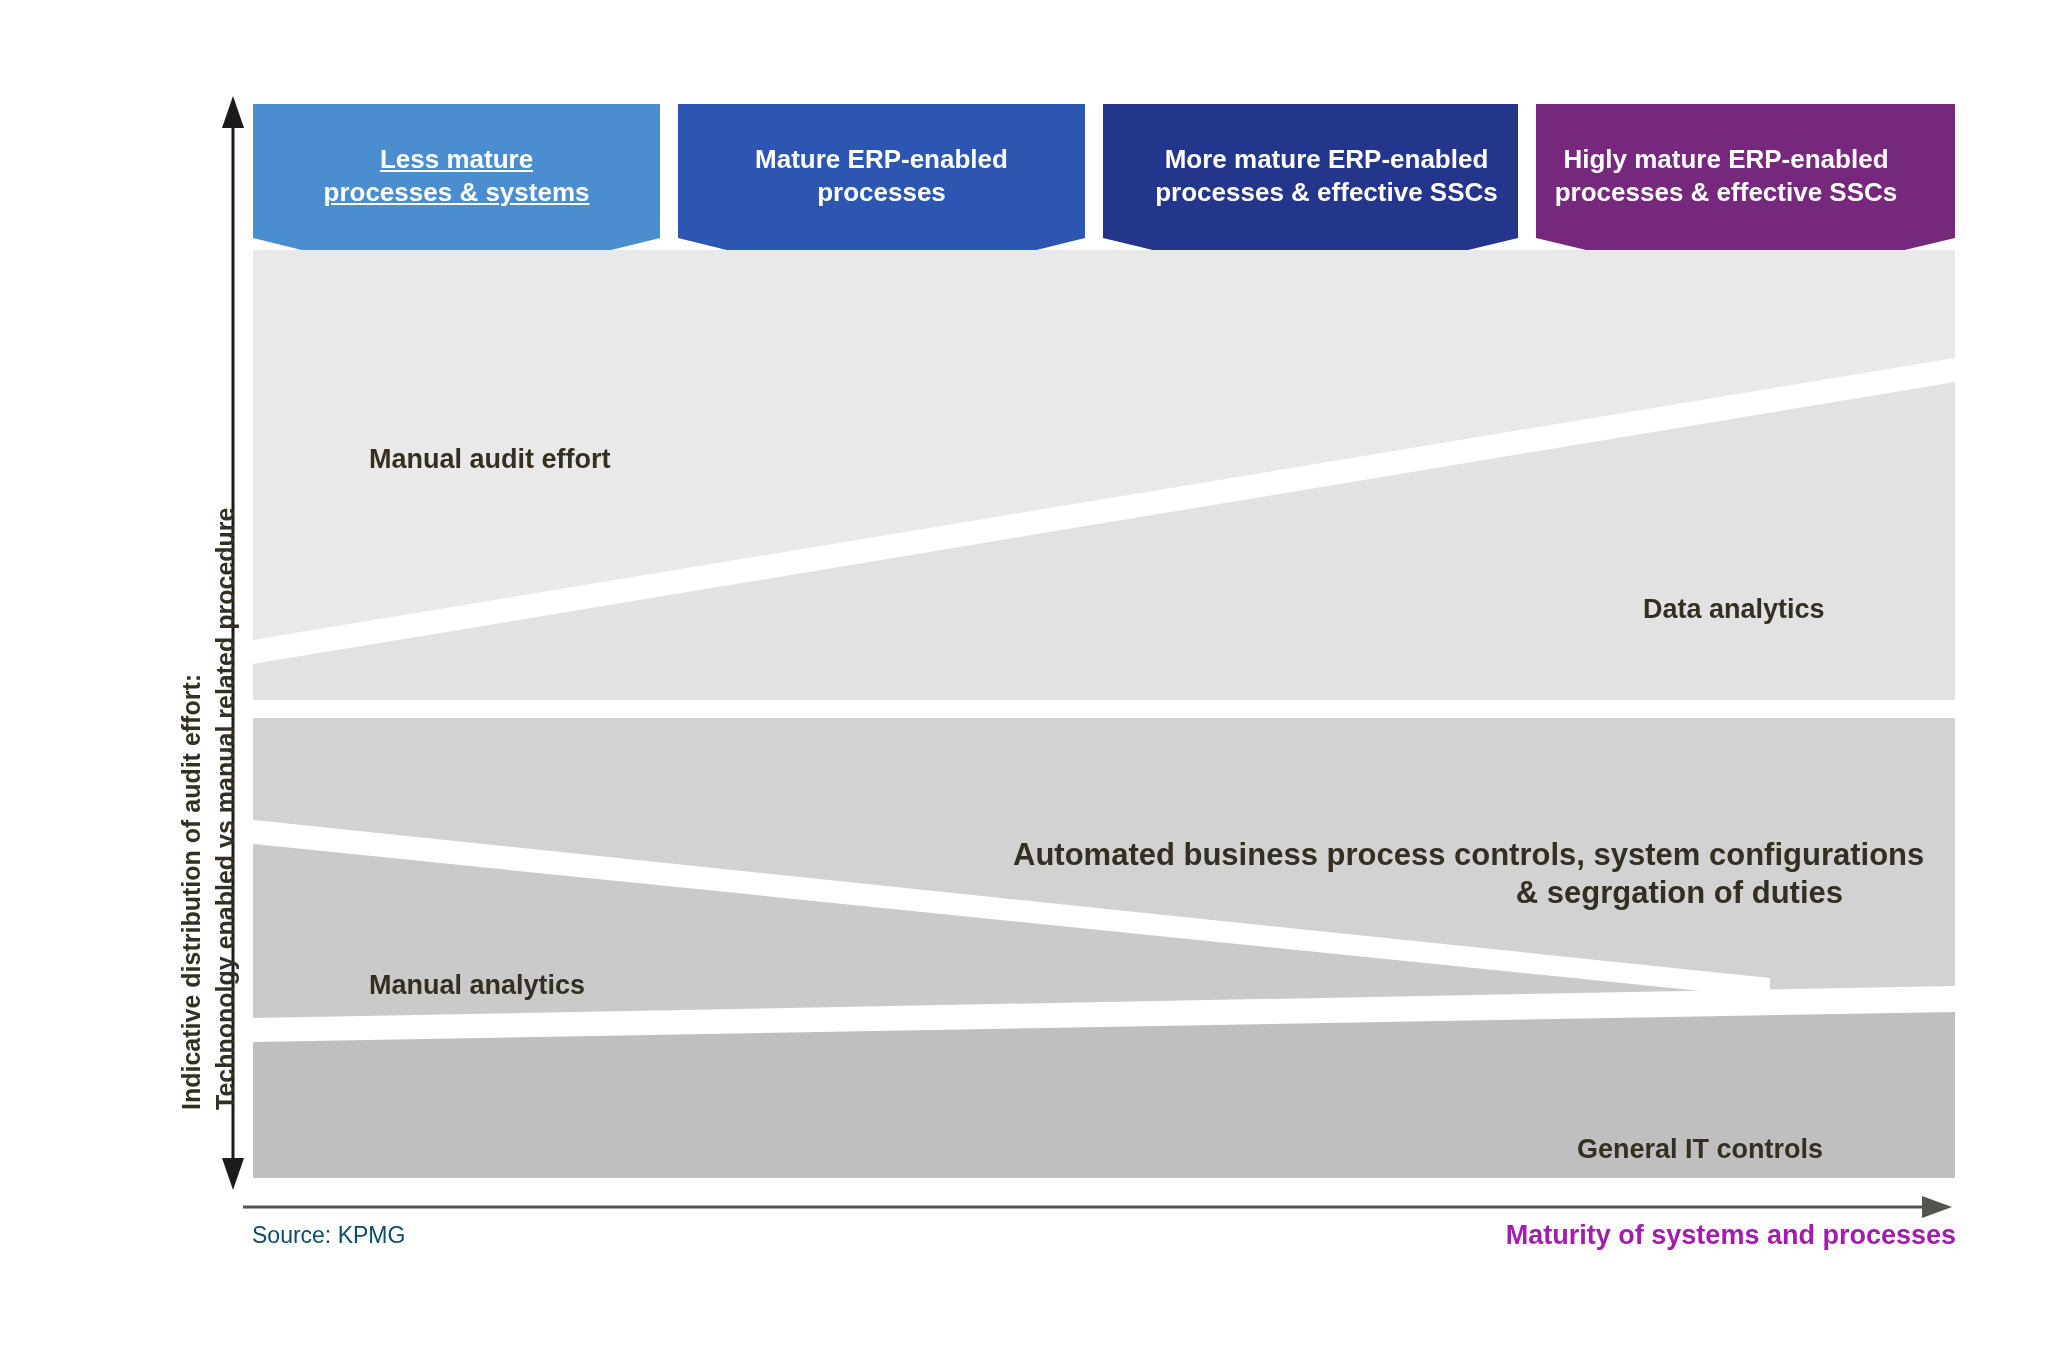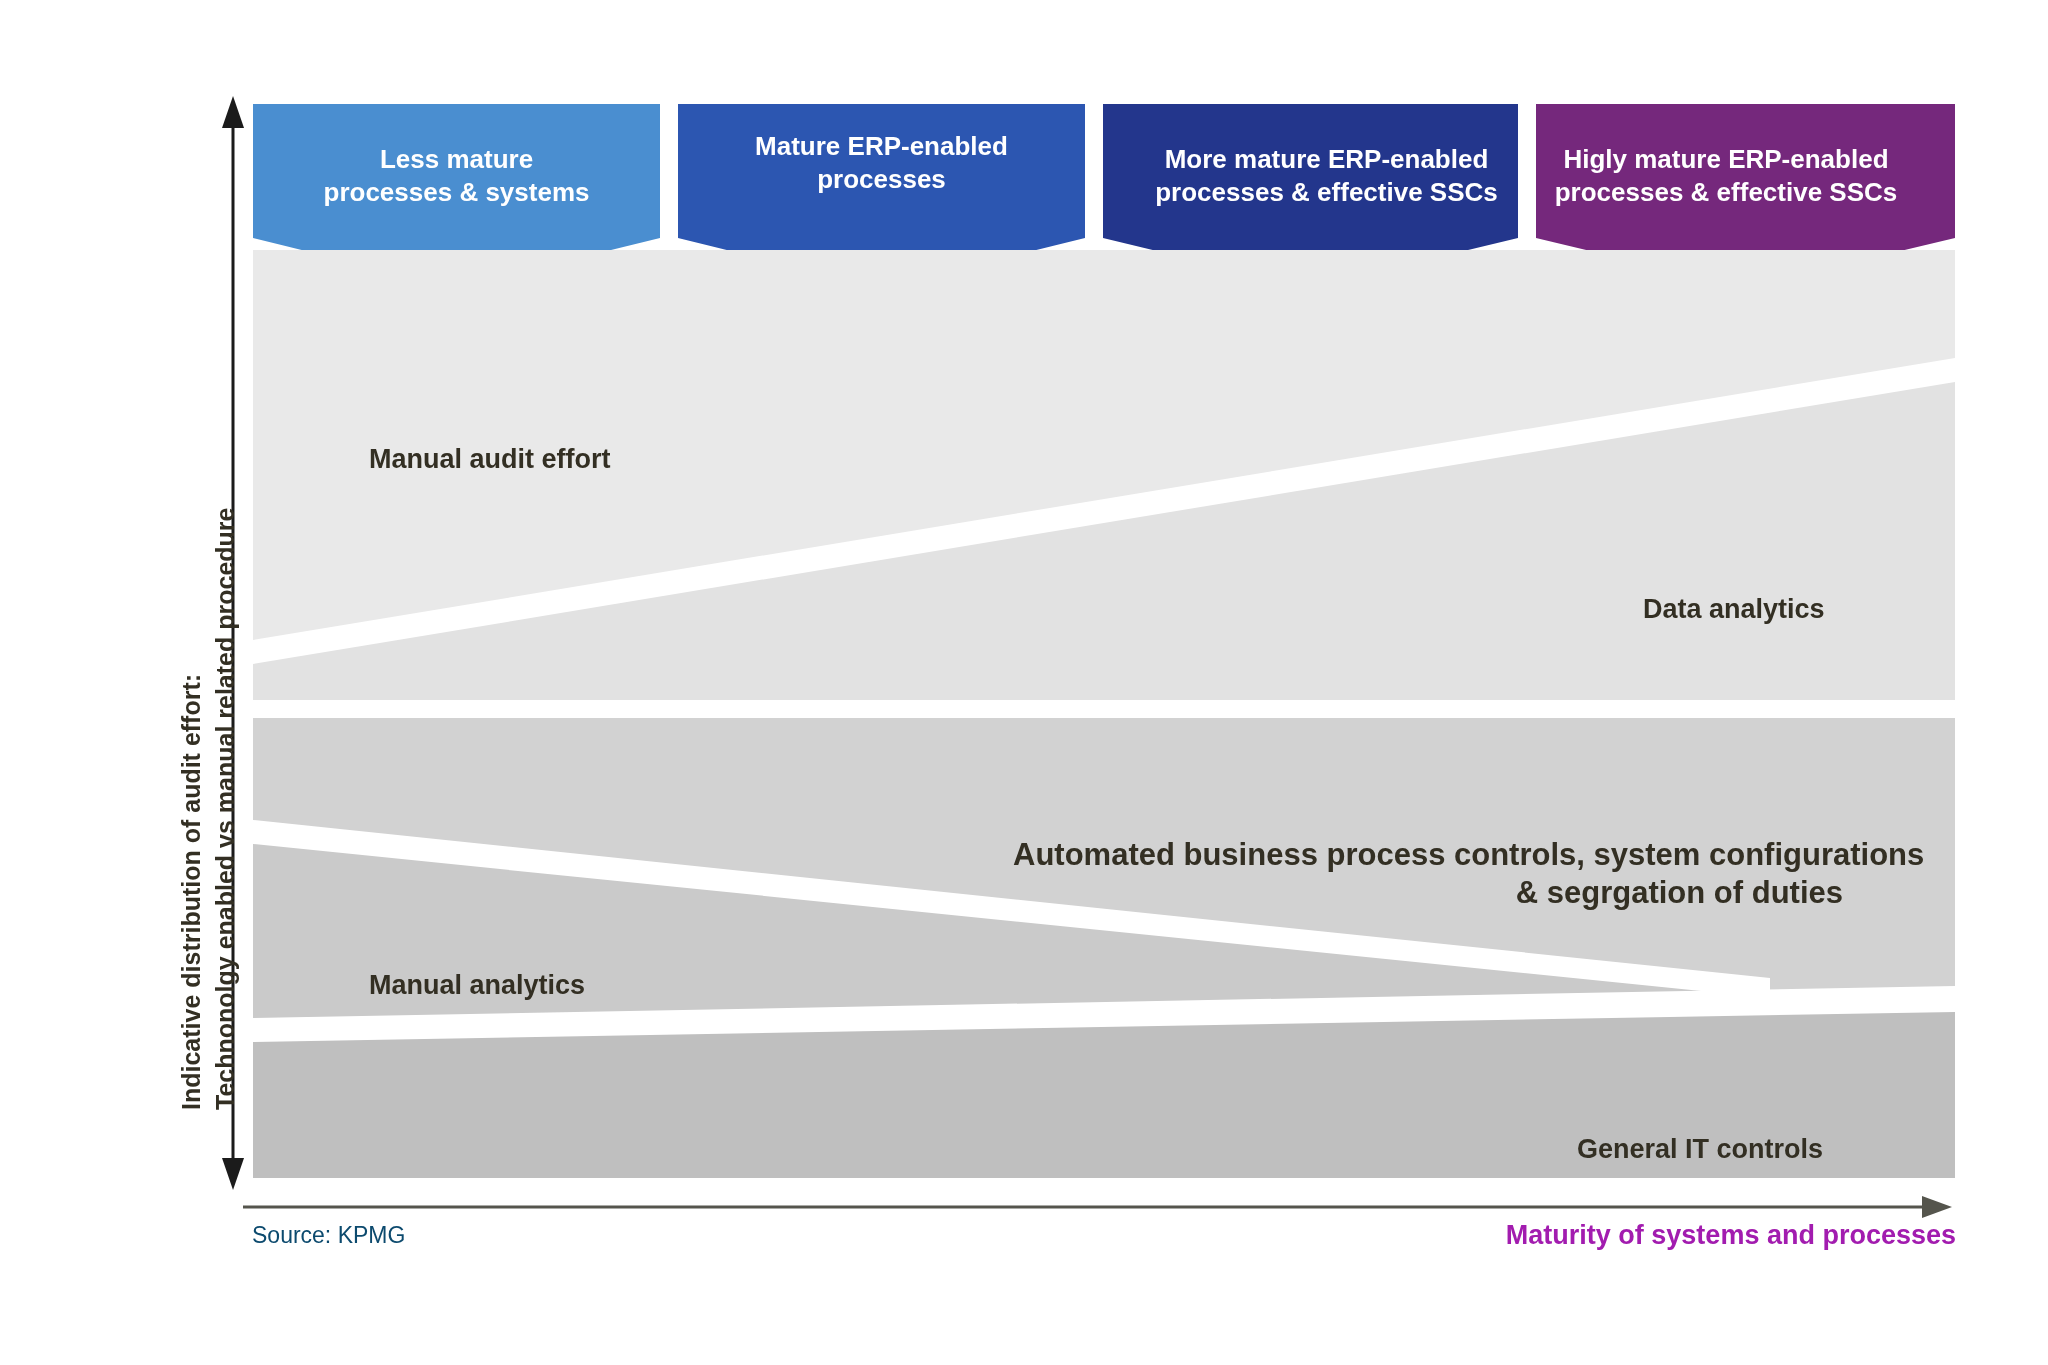--- a/index.html
+++ b/index.html
@@ -104,23 +104,23 @@
     <rect x="253" y="718" width="1702" height="280" fill="#d2d2d2"></rect>
 
     <polygon points="253,840 1760,990 1760,1010 253,1020" fill="#cacaca"></polygon>
     <polygon points="253,820 1770,978 1770,998 253,844" fill="#ffffff"></polygon>
 
     <polygon points="253,1018 1955,986 1955,1016 253,1048" fill="#ffffff"></polygon>
 
     <polygon points="253,1042 1955,1012 1955,1178 253,1178" fill="#bfbfbf"></polygon>
   </svg>
 
-  <div class="banner-label" style="left:253px; top:143px; width:407px;">Less mature
+  <div class="banner-label" style="left:253px; top:143px; width:407px;text-decoration:underline;">Less mature
 processes &amp; systems</div>
-  <div class="banner-label" style="left:678px; top:130px; width:407px;text-align:center;">Mature ERP-enabled
+  <div class="banner-label" style="left:678px; top:143px; width:407px;text-align:center;">Mature ERP-enabled
 processes</div>
   <div class="banner-label" style="left:1103px; top:143px; width:447px;">More mature ERP-enabled
 processes &amp; effective SSCs</div>
   <div class="banner-label" style="left:1536px; top:143px; width:380px;">Higly mature ERP-enabled
 processes &amp; effective SSCs</div>
 
   <div class="txt" style="left:369px; top:407px; font-size:27px;">Manual audit effort</div>
 
   <div class="txt" style="left:1643px; top:557px; font-size:27px;">Data analytics</div>
 

